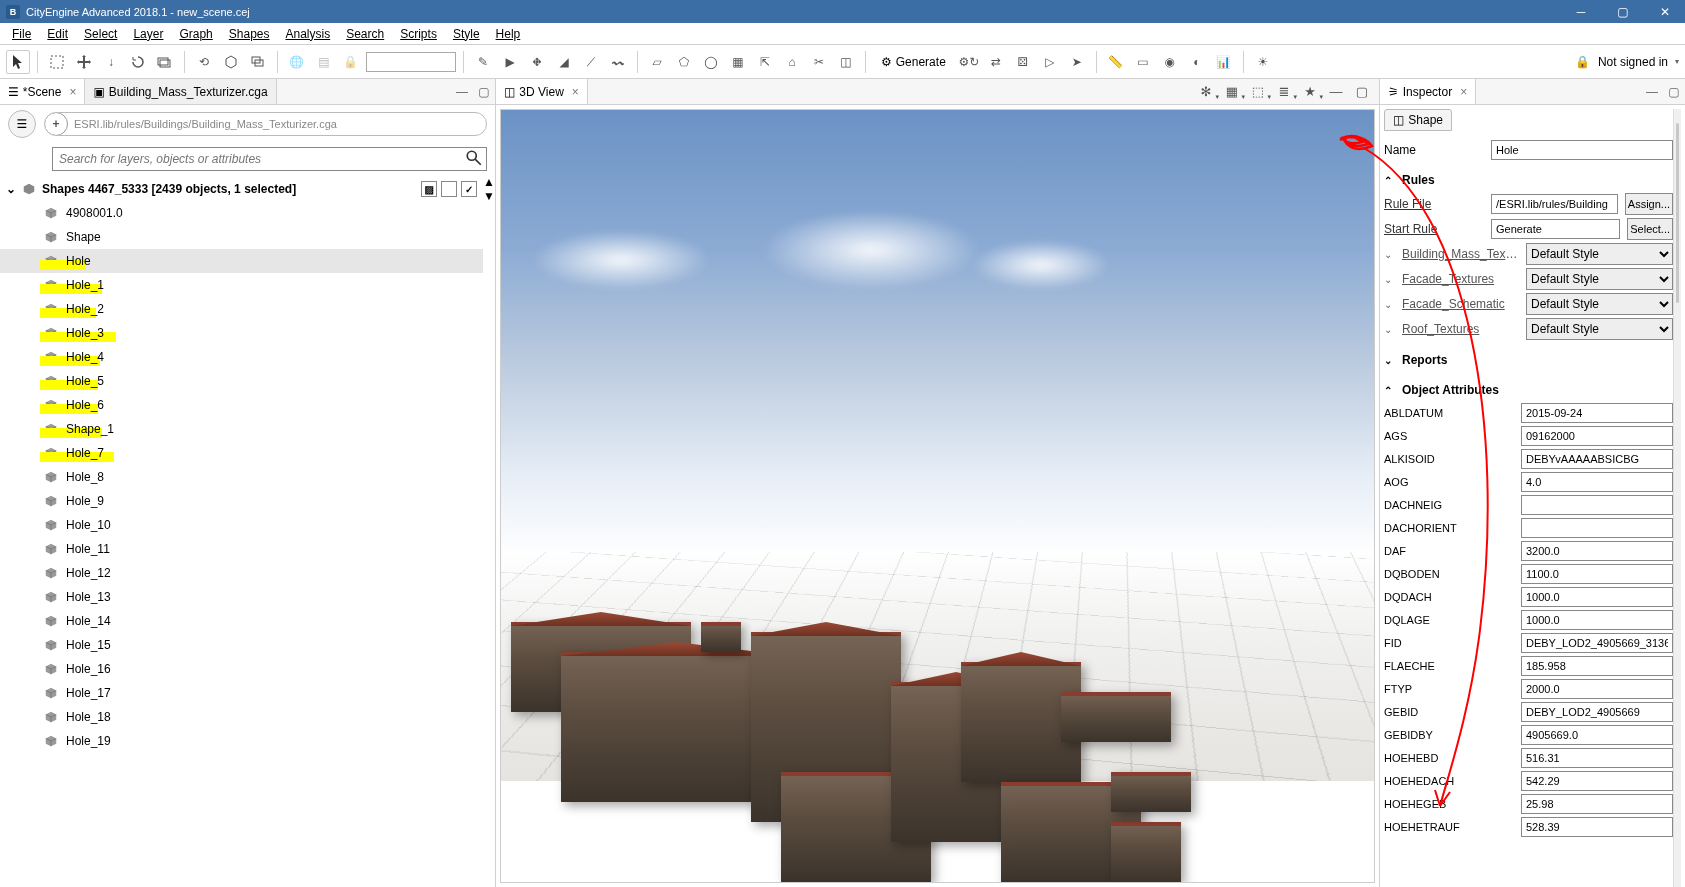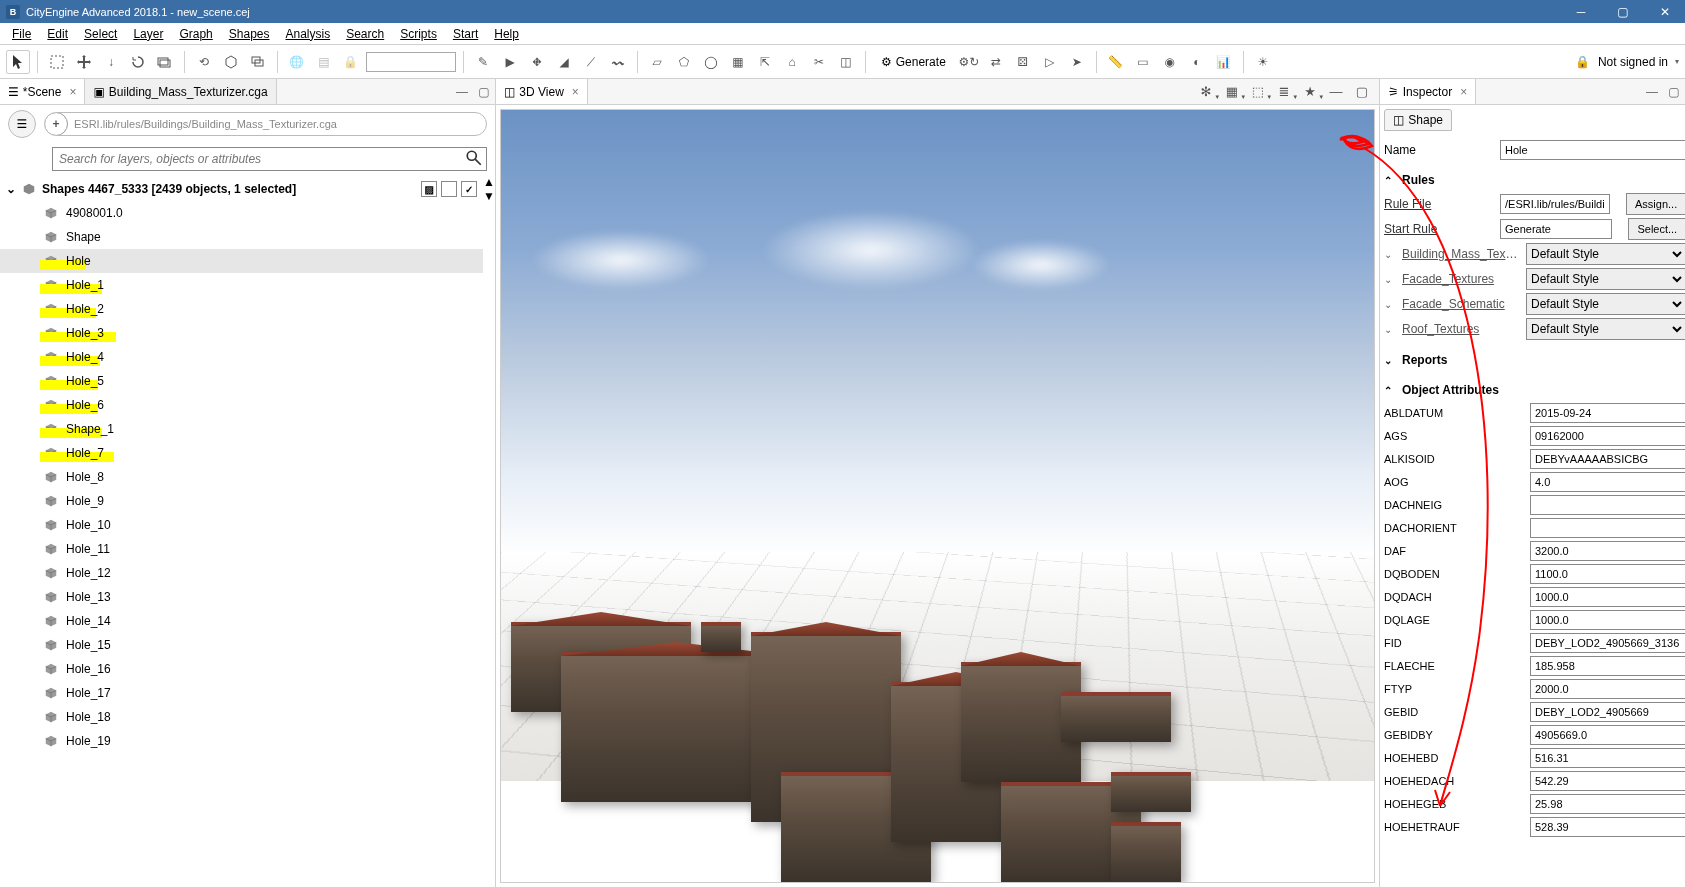--- a/index.html
+++ b/index.html
@@ -79,25 +79,25 @@
 }
 .bldgs { position: absolute; left: 0; right: 0; bottom: 0; height: 360px; }
 .bldg { position: absolute; background: linear-gradient(180deg, #776556 0%, #5c4d40 40%, #3b332b 100%); box-shadow: inset 0 4px 0 #8a3c2e, 4px 4px 10px rgba(0,0,0,0.35); }
 .bldg.roof::before { content: ""; position: absolute; left: 0; right: 0; top: -10px; height: 14px; background: linear-gradient(180deg,#9a4a34,#6e3122); clip-path: polygon(0 100%, 50% 0, 100% 100%); }
 
 
 .rightpanel { width: 305px; display: flex; flex-direction: column; }
 .inspbody { flex: 1; overflow-y: hidden; padding: 4px 4px 0 4px; display: flex; }
 .inspcontent { flex: 1; }
 .shapelabel { display: inline-flex; align-items: center; gap: 4px; padding: 3px 8px; border: 1px solid #bbb; border-radius: 3px 3px 0 0; background: #f4f4f4; margin-bottom: 6px; }
-.irow { display: flex; align-items: center; margin: 3px 0; gap: 16px; }
+.irow { display: flex; align-items: center; margin: 3px 0; gap: 7px; }
 .irow .ilabel { width: 100px; }
 .irow .ilabel.u { text-decoration: underline; color: #333; }
 .irow input, .irow select { flex: 1; height: 20px; border: 1px solid #888; padding: 0 4px; font-size: 11px; background: #fff; }
-.irow button { height: 22px; padding: 0 8px; border: 1px solid #888; background: #eee; cursor: pointer; font-size: 11px; }
+.irow button { height: 22px; padding: 0 2px; border: 1px solid #888; background: #eee; cursor: pointer; font-size: 11px; }
 .section { margin-top: 10px; }
 .sechead { display: flex; align-items: center; gap: 6px; font-weight: bold; padding: 3px 0; cursor: pointer; }
 .sechead .chev { width: 12px; font-size: 10px; }
 .styleRow { display: flex; align-items: center; gap: 6px; margin: 3px 0 3px 0; }
 .styleRow .chev { width: 12px; font-size: 10px; color: #666; }
 .styleRow .slabel { flex: 0 0 118px; text-decoration: underline; color: #555; overflow: hidden; white-space: nowrap; text-overflow: ellipsis; }
 .styleRow select { flex: 1; height: 22px; border: 1px solid #888; background: #eee; }
 .attrlist .irow .ilabel { width: 130px; font-size: 11px; }
 .attrlist .irow input { font-size: 11px; }
 .scribble { position: absolute; z-index: 60; }
@@ -123,21 +123,21 @@
 <div class="menubar">
   <div>File</div>
   <div>Edit</div>
   <div>Select</div>
   <div>Layer</div>
   <div>Graph</div>
   <div>Shapes</div>
   <div>Analysis</div>
   <div>Search</div>
   <div>Scripts</div>
-  <div>Start</div>
+  <div>Style</div>
   <div>Help</div>
 </div>
 
 <div class="maintoolbar">
   <div class="tbtn" style="border:1px solid #ccc">
       <svg viewBox="0 0 16 16">
         <path d="M3 1l0 12 3-3 2 5 2-1-2-5 4 0z" fill="#333"></path>
       </svg>
     </div>
   <div class="tsep"></div>

